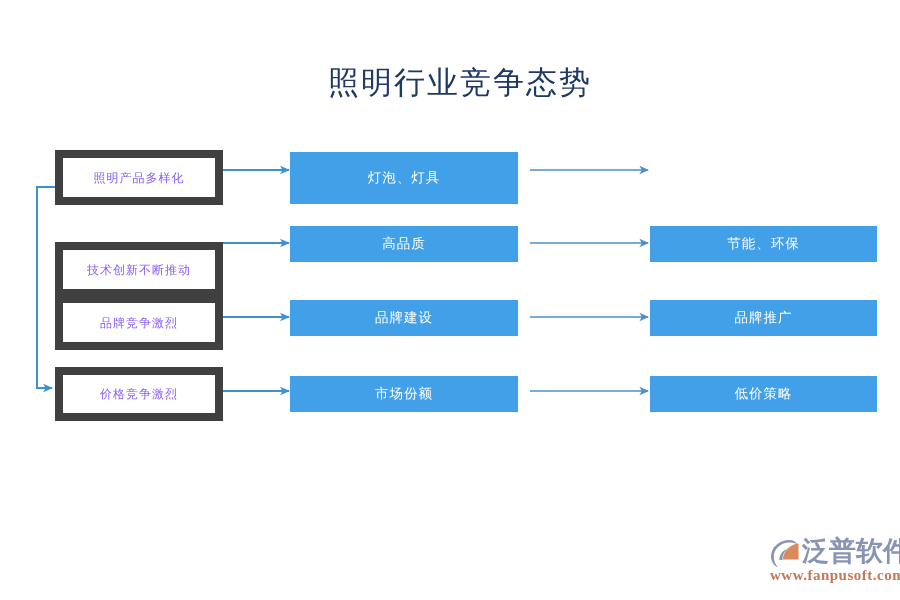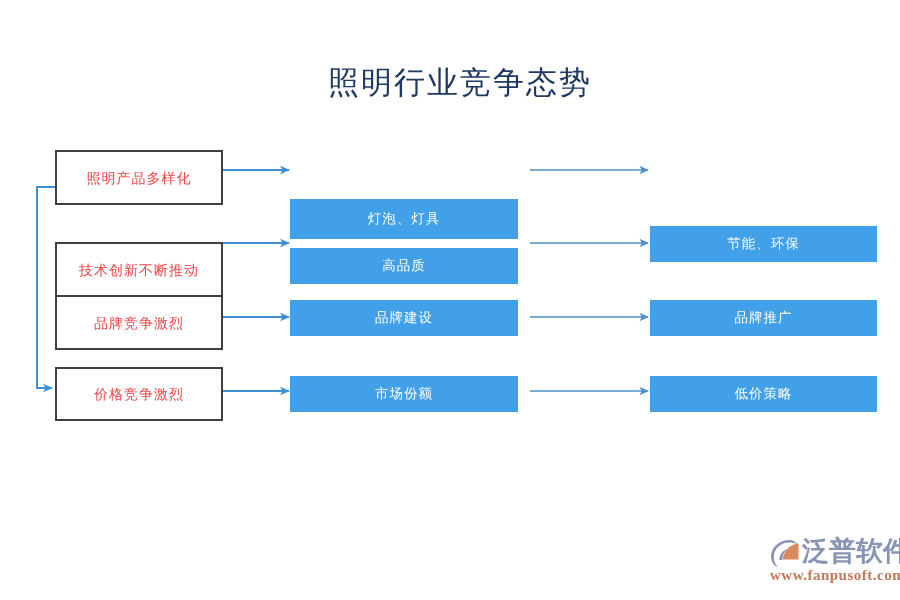--- a/index.html
+++ b/index.html
@@ -40,23 +40,23 @@
     display: flex;
     align-items: center;
     justify-content: center;
     text-align: center;
     white-space: nowrap;
     line-height: 1;
   }
 
   .node-outline {
     background: #ffffff;
-    border: 2px solid #404040;
-    color: #ef4444;
-    font-size: 14px;
+    border: 8px solid #404040;
+    color: #8b5cf6;
+    font-size: 12px;
     letter-spacing: 1px;
   }
 
   .node-fill {
     background: #42A0E8;
     color: #ffffff;
     font-size: 13.5px;
     letter-spacing: 1px;
   }
 
@@ -148,24 +148,24 @@
   <div class="node node-outline" style="left:55px; top:222px; width:168px; height:55px;margin-top:20px;">
     <span>技术创新不断推动</span>
   </div>
   <div class="node node-outline" style="left:55px; top:295px; width:168px; height:55px;">
     <span>品牌竞争激烈</span>
   </div>
   <div class="node node-outline" style="left:55px; top:367px; width:168px; height:54px;">
     <span>价格竞争激烈</span>
   </div>
 
-  <div class="node node-fill" style="left:290px; top:152px; width:228px; height:40px;margin-top:47px;">
+  <div class="node node-fill" style="left:290px; top:152px; width:228px; height:52px;">
     <span>灯泡、灯具</span>
   </div>
-  <div class="node node-fill" style="left:290px; top:226px; width:228px; height:36px;margin-top:22px;">
+  <div class="node node-fill" style="left:290px; top:226px; width:228px; height:36px;">
     <span>高品质</span>
   </div>
   <div class="node node-fill" style="left:290px; top:300px; width:228px; height:36px;">
     <span>品牌建设</span>
   </div>
   <div class="node node-fill" style="left:290px; top:376px; width:228px; height:36px;">
     <span>市场份额</span>
   </div>
 
   <div class="node node-fill" style="left:650px; top:226px; width:227px; height:36px;">

